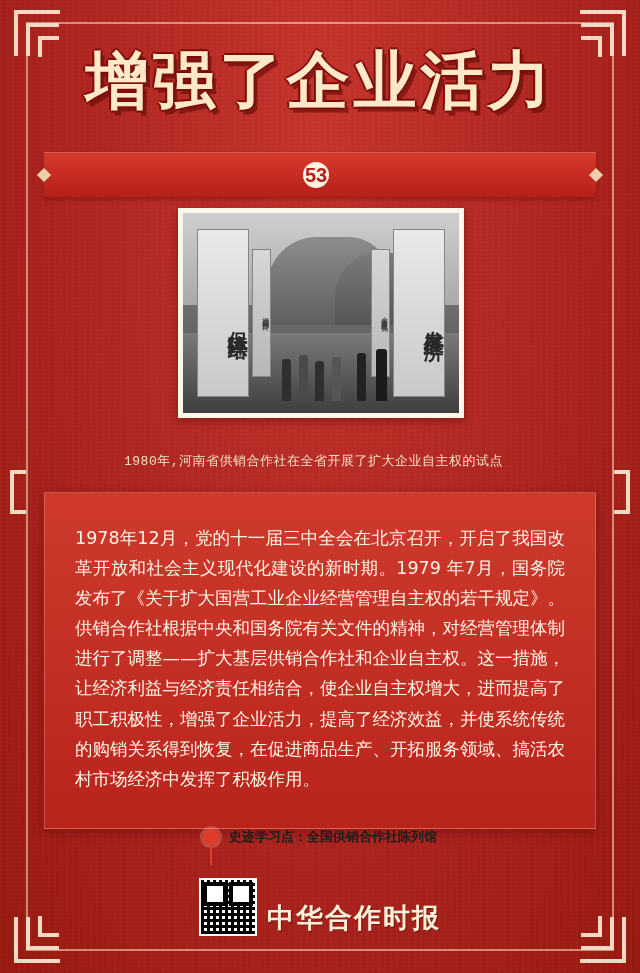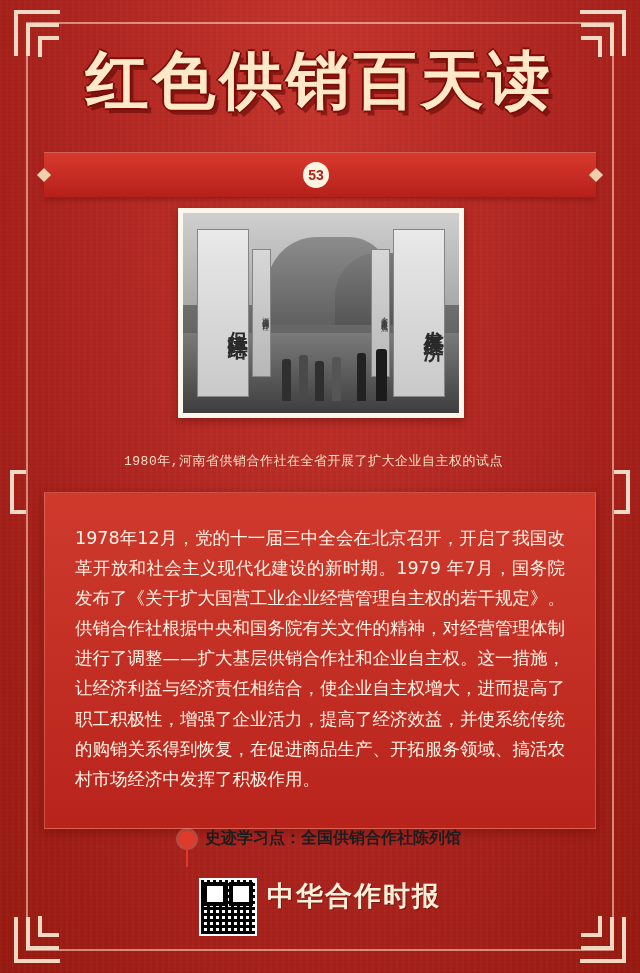--- a/index.html
+++ b/index.html
@@ -133,21 +133,21 @@
   }
   .banner::before { left: -5px; }
   .banner::after  { right: -5px; }
 
   .badge-num {
     width: 26px;
     height: 26px;
     border-radius: 50%;
     background: #fff3e2;
     color: #b5201a;
-    font-size: 14px;
+    font-size: 20px;
     font-weight: bold;
     display: inline-flex;
     align-items: center;
     justify-content: center;
     margin-right: 8px;
     flex: 0 0 auto;
     font-family: "Liberation Sans", sans-serif;
   }
   .banner-text {
     color: #fff6e8;
@@ -305,31 +305,31 @@
   }
   .dot-pin::after {
     content: "";
     position: absolute;
     left: 7px; top: 14px;
     width: 2px; height: 22px;
     background: #e03a2c;
   }
   .footer-text {
     color: #1d1d1d;
-    font-size: 16px;
+    font-size: 13px;
     font-weight: bold;
     font-family: "DejaVu Sans", "Liberation Sans", sans-serif;
   }
 
   .brand-row {
     position: absolute;
     left: 0; right: 0;
     top: 878px;
     display: flex;
-    align-items: flex-start;
+    align-items: flex-end;
     justify-content: center;
   }
   .qr {
     width: 54px;
     height: 54px;
     background-color: #fff;
     background-image:
       linear-gradient(90deg, #000 50%, transparent 50%),
       linear-gradient(0deg, #000 50%, transparent 50%);
     background-size: 6px 6px, 6px 6px;
@@ -401,21 +401,21 @@
       <i class="s2"></i>
       <i class="s3"></i>
   </div>
   <div class="side-orn so-right">
     <i class="s1"></i>
       <i class="s2"></i>
       <i class="s3"></i>
   </div>
 
   <div class="title-wrap">
-    <h1 class="main-title">红色供销百天读</h1>
+    <h1 class="main-title">增强了企业活力</h1>
   </div>
 
   <div class="banner">
     <span class="badge-num">53</span>
   </div>
 
   <div class="photo-frame">
     <div class="photo">
       <div class="sky"></div>
       <div class="hill"></div>

